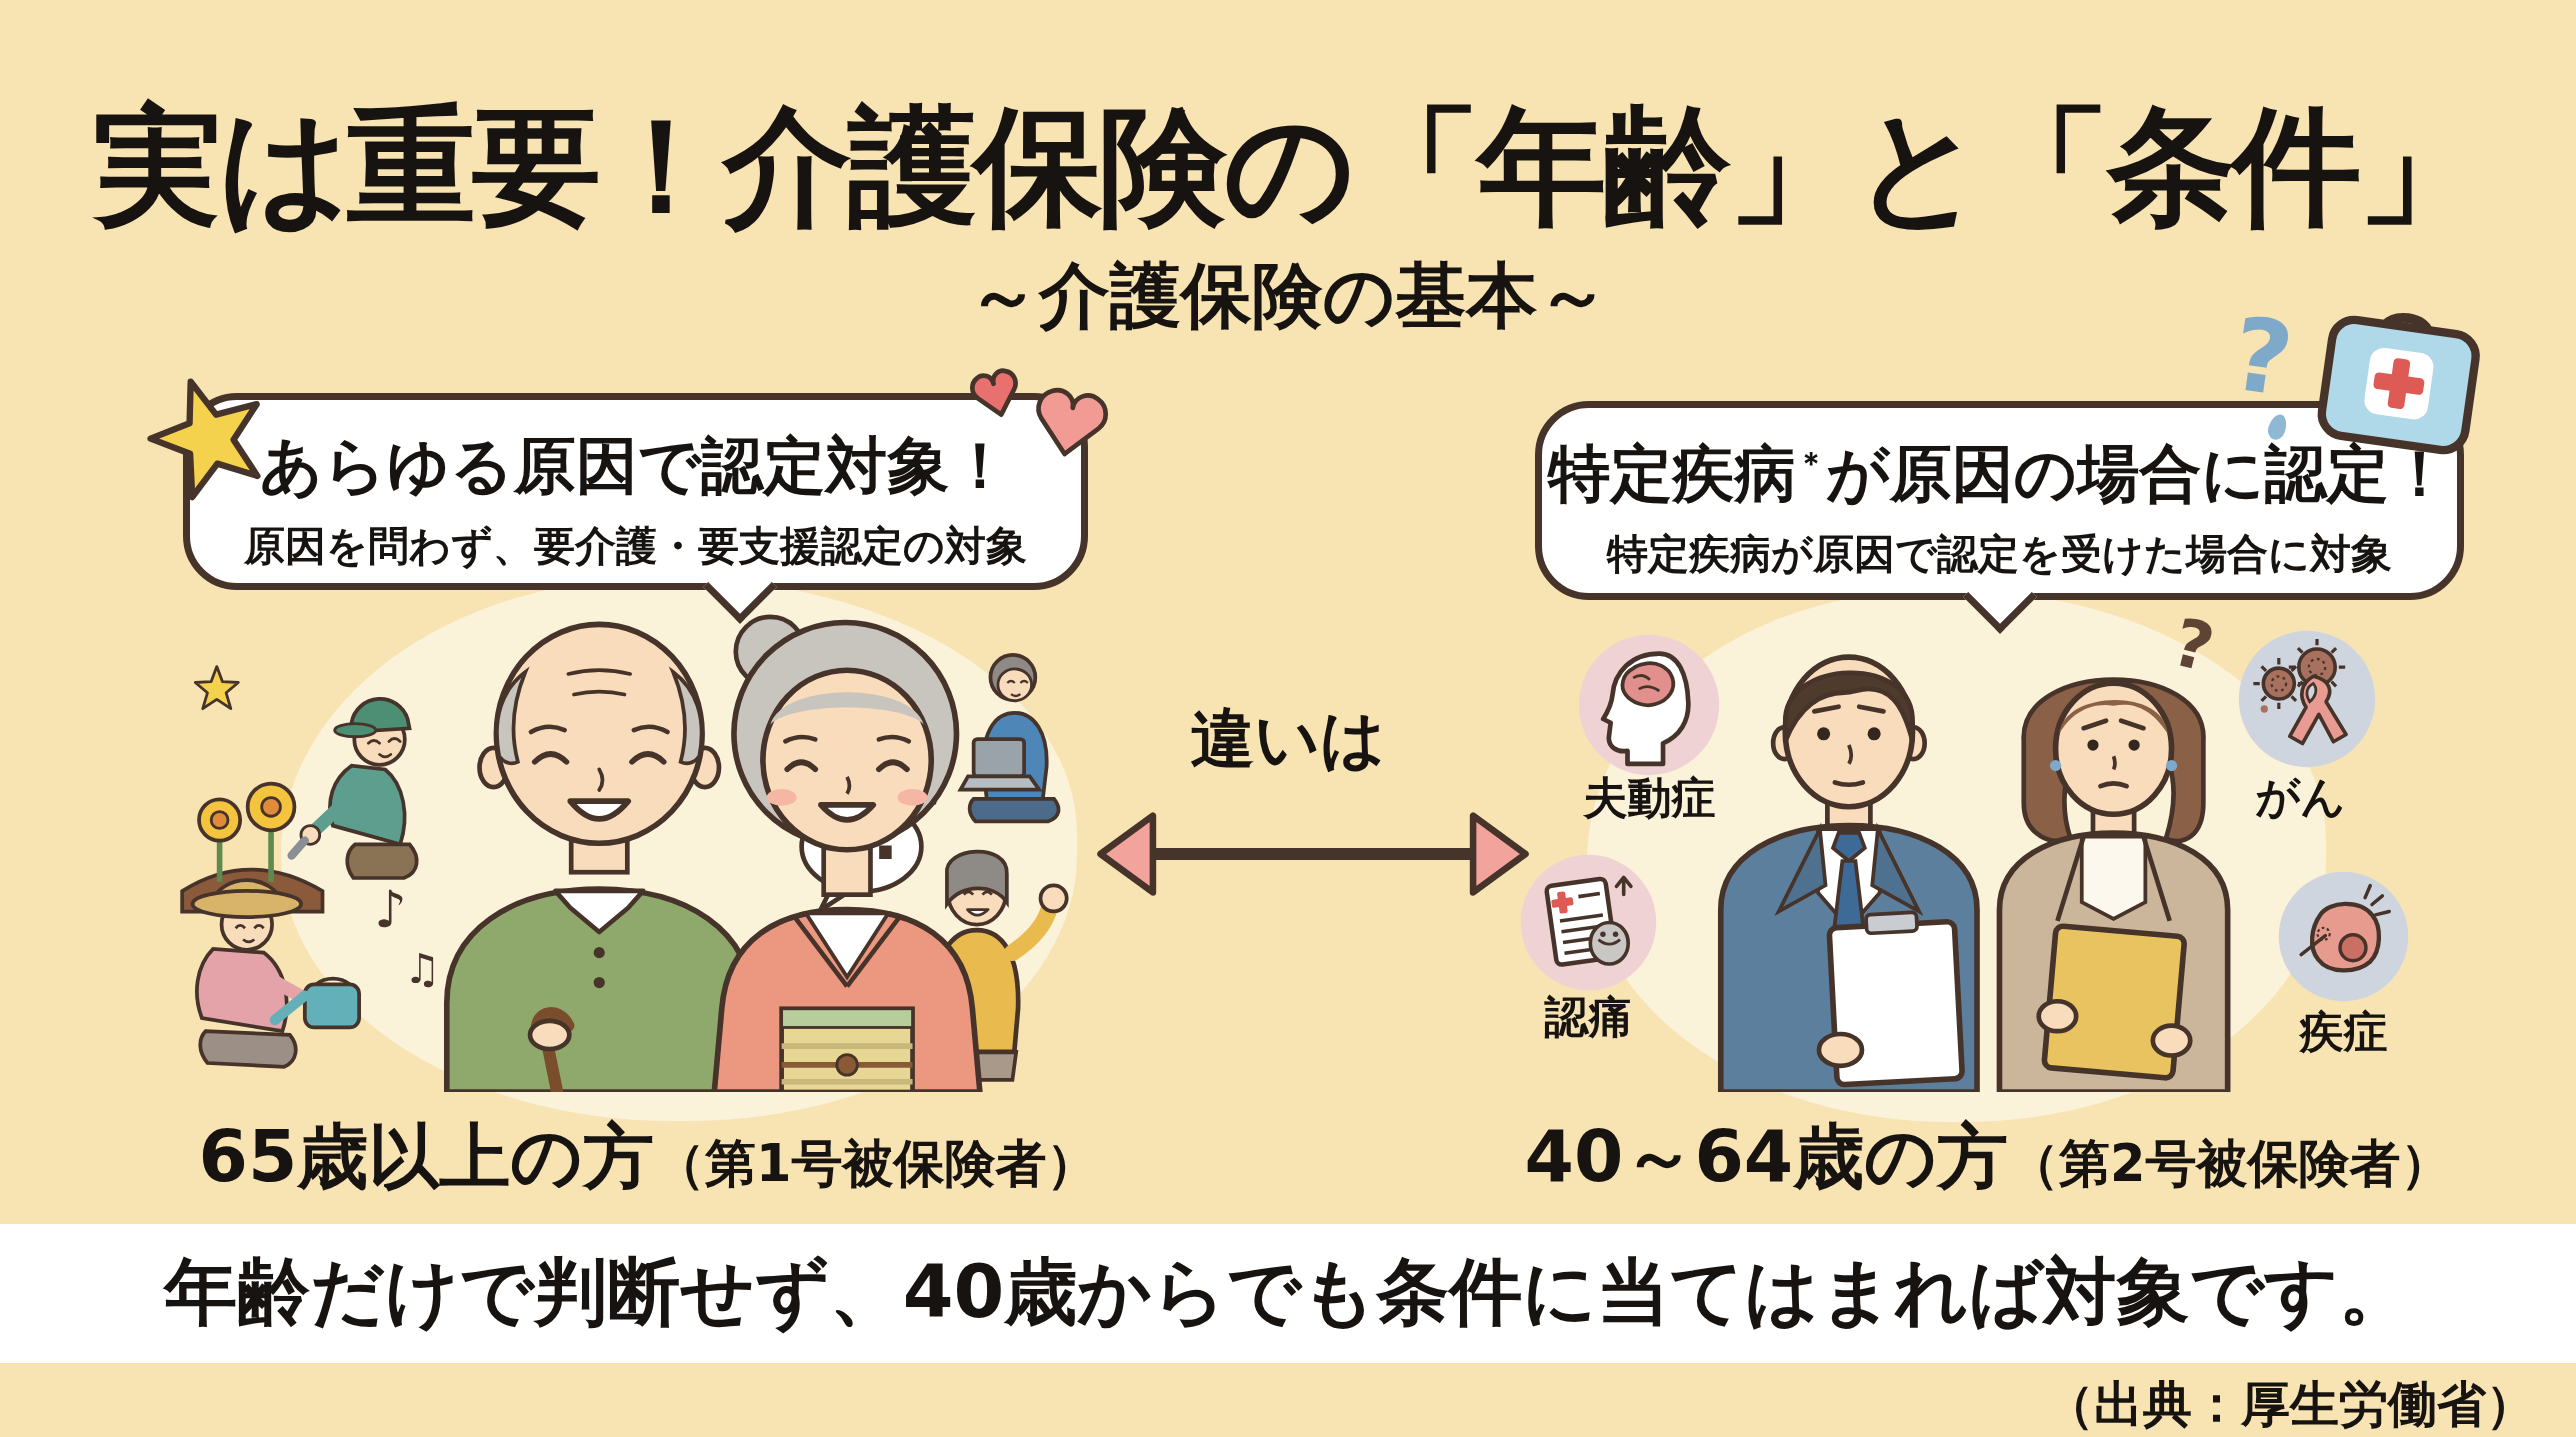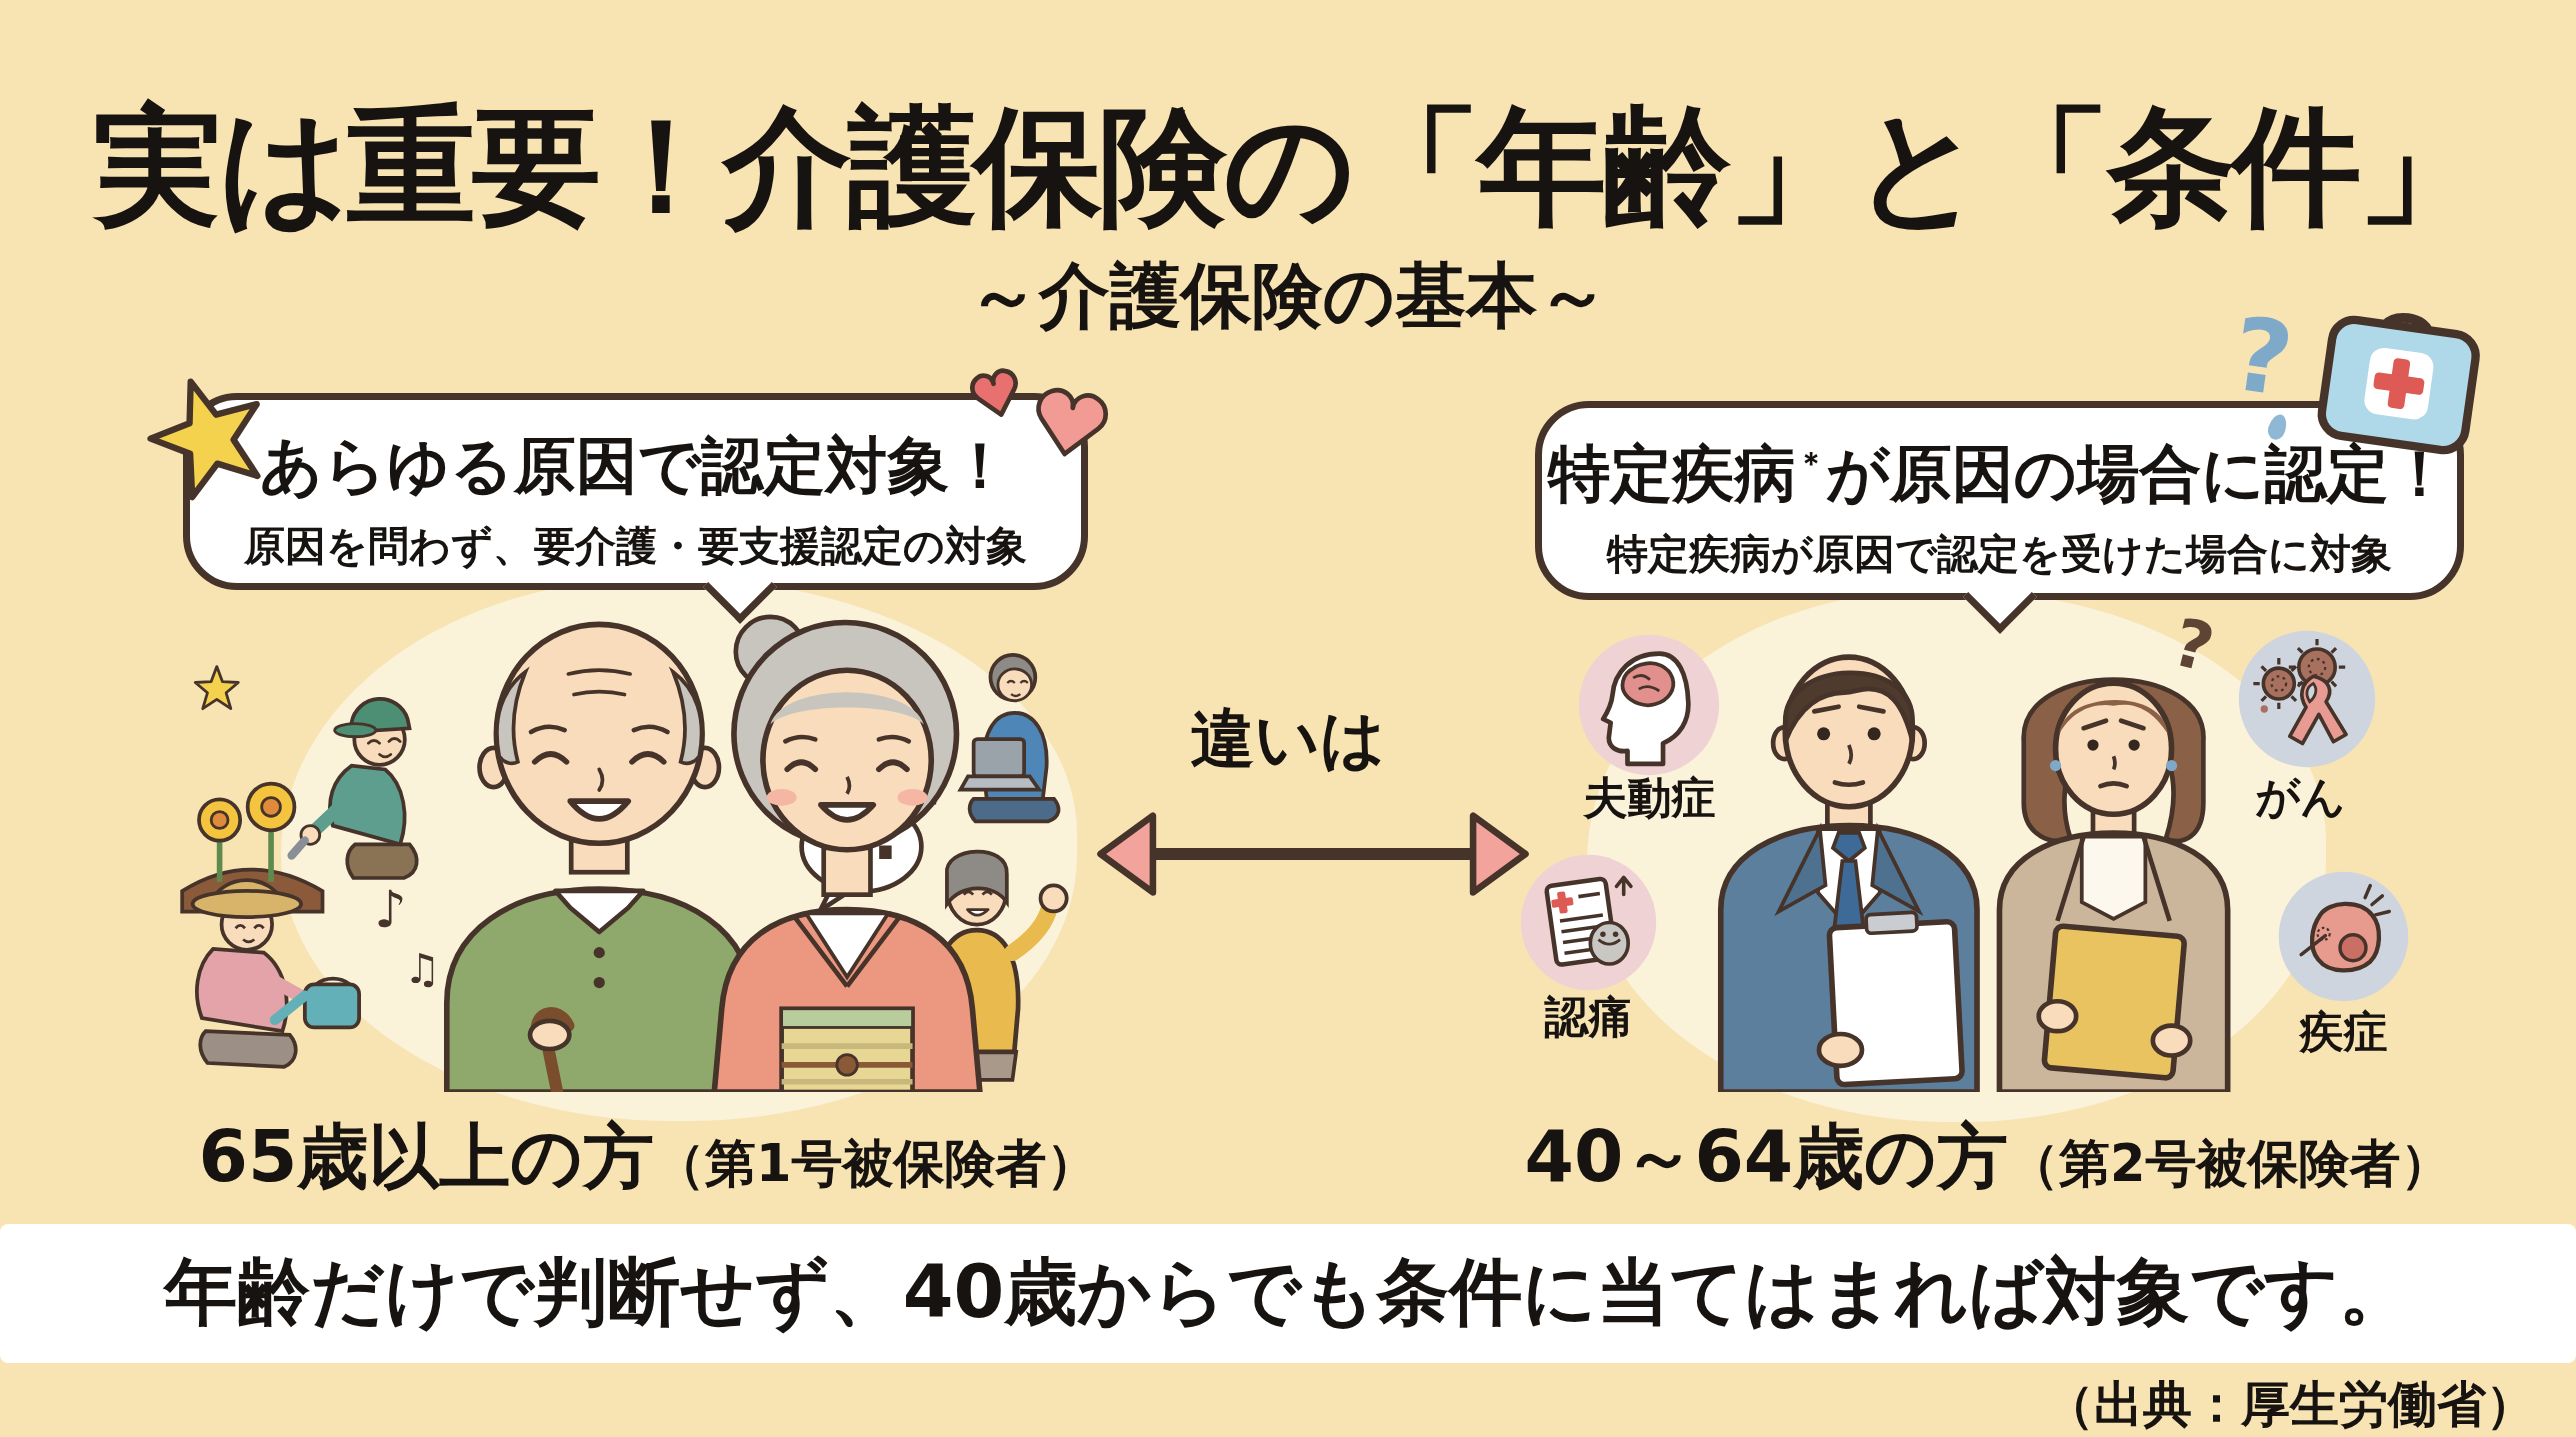--- a/index.html
+++ b/index.html
@@ -28,21 +28,21 @@
   .center-line1{font-size:64px;margin-top:48px;} .center-line2{font-size:64px;margin-top:15px;}
   .arrow-wrap{left:1093px;top:807px;z-index:4;}
 
   .caption{top:1110px;white-space:nowrap;font-weight:900;z-index:4;transform:translateX(-50%);}
   .cap-main{font-size:71px;font-weight:900;} .cap-paren{font-size:51px;font-weight:800;text-align:center;}
 
   .disease-icon{z-index:2;} 
   .disease-label{z-index:2;width:225px;text-align:center;font-size:44px;font-weight:800;white-space:nowrap;}
 
   .banner{left:0;top:1224px;width:100%;height:139px;background:#FFFFFF;display:flex;align-items:center;
-          justify-content:center;font-size:73px;font-weight:900;z-index:6;white-space:nowrap;border-radius:8px;}
+          justify-content:center;font-size:73px;font-weight:900;z-index:6;white-space:nowrap;}
   .source{top:1372px;right:41px;font-size:49px;font-weight:800;z-index:6;}
 
   .q-blue{left:2233px;top:298px;font-size:101px;font-weight:900;color:#7FA9C9;transform:rotate(8deg);z-index:6;}
   .q-drop{left:2269px;top:414px;width:17px;height:26px;background:#8FB8D4;border-radius:50% 50% 50% 50%/60% 60% 40% 40%;transform:rotate(18deg);z-index:6;}
   .q-brown{left:2174px;top:607px;font-size:66px;font-weight:900;color:#5E4434;transform:rotate(14deg);z-index:3;}
   .chat-dots{left:798px;top:792px;width:131px;height:94px;line-height:86px;text-align:center;
              font-size:71px;letter-spacing:3.7px;font-weight:900;color:#46332A;z-index:3;}
   .music-note{font-size:51px;font-weight:900;color:#46332A;z-index:3;}
   .z2{z-index:2;} .z3{z-index:3;} .z6{z-index:6;}
 </style>

